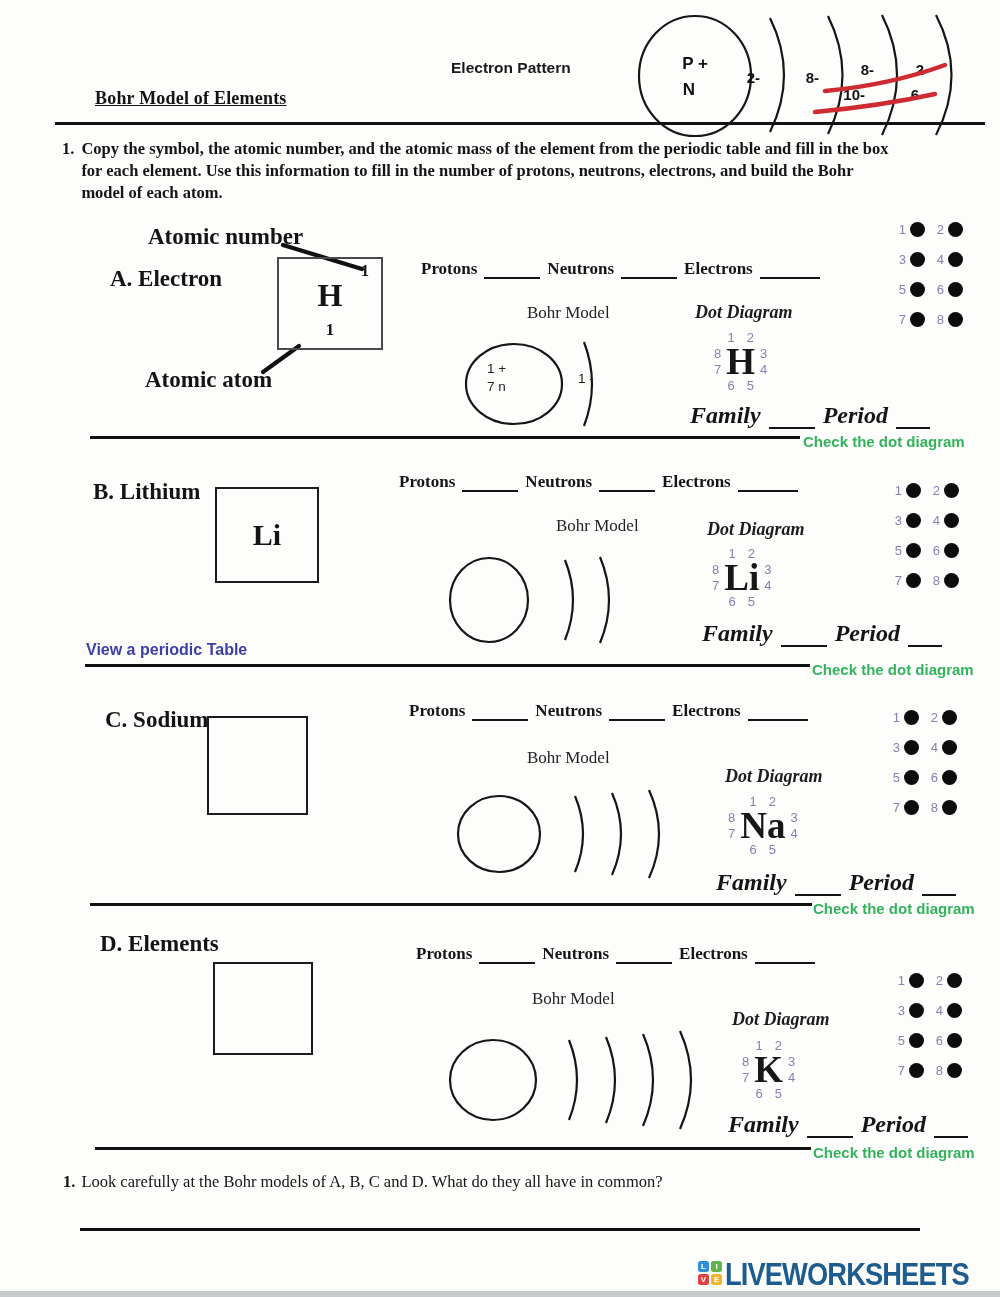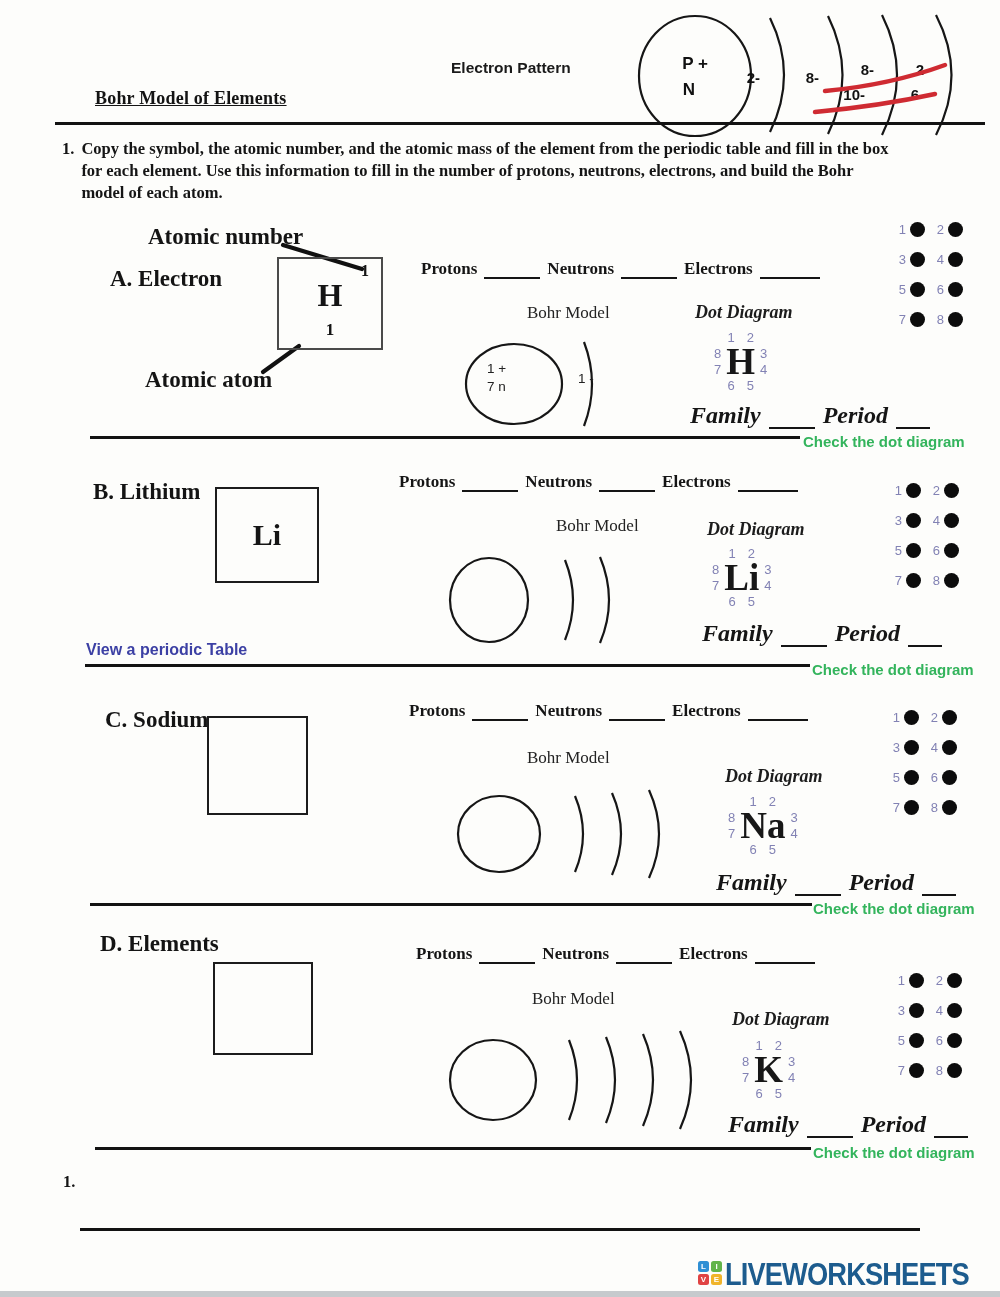--- a/index.html
+++ b/index.html
@@ -409,20 +409,21 @@
       <span class="dp-num">7</span>
       <span class="dp-dot"></span>
       <span class="dp-num">8</span>
       <span class="dp-dot"></span>
     </div>
   <div class="abs sep" style="left:95px; top:1147px; width:716px;"></div>
   <div class="abs check-link" style="left:813px; top:1144px;">Check the dot diagram</div>
 
   <div class="abs" style="left:63px; top:1172px; width:760px; display:flex; font-size:16.5px;">
     <span style="font-weight:bold; margin-right:6px;">1.</span>
+    <span>Look carefully at the Bohr models of A, B, C and D.  What do they all have in common?</span>
   </div>
   <div class="abs rule" style="left:80px; top:1228px; width:840px;"></div>
 
   <div class="abs badge" style="left:698px; top:1261px;">
     <span style="background: rgb(47, 143, 212);">L</span>
     <span style="background: rgb(98, 180, 74);">I</span>
     <span style="background: rgb(224, 67, 67);">V</span>
     <span style="background: rgb(240, 180, 42);">E</span>
   </div>
   <div class="abs brand" style="left:725px; top:1257px;">LIVEWORKSHEETS</div>

